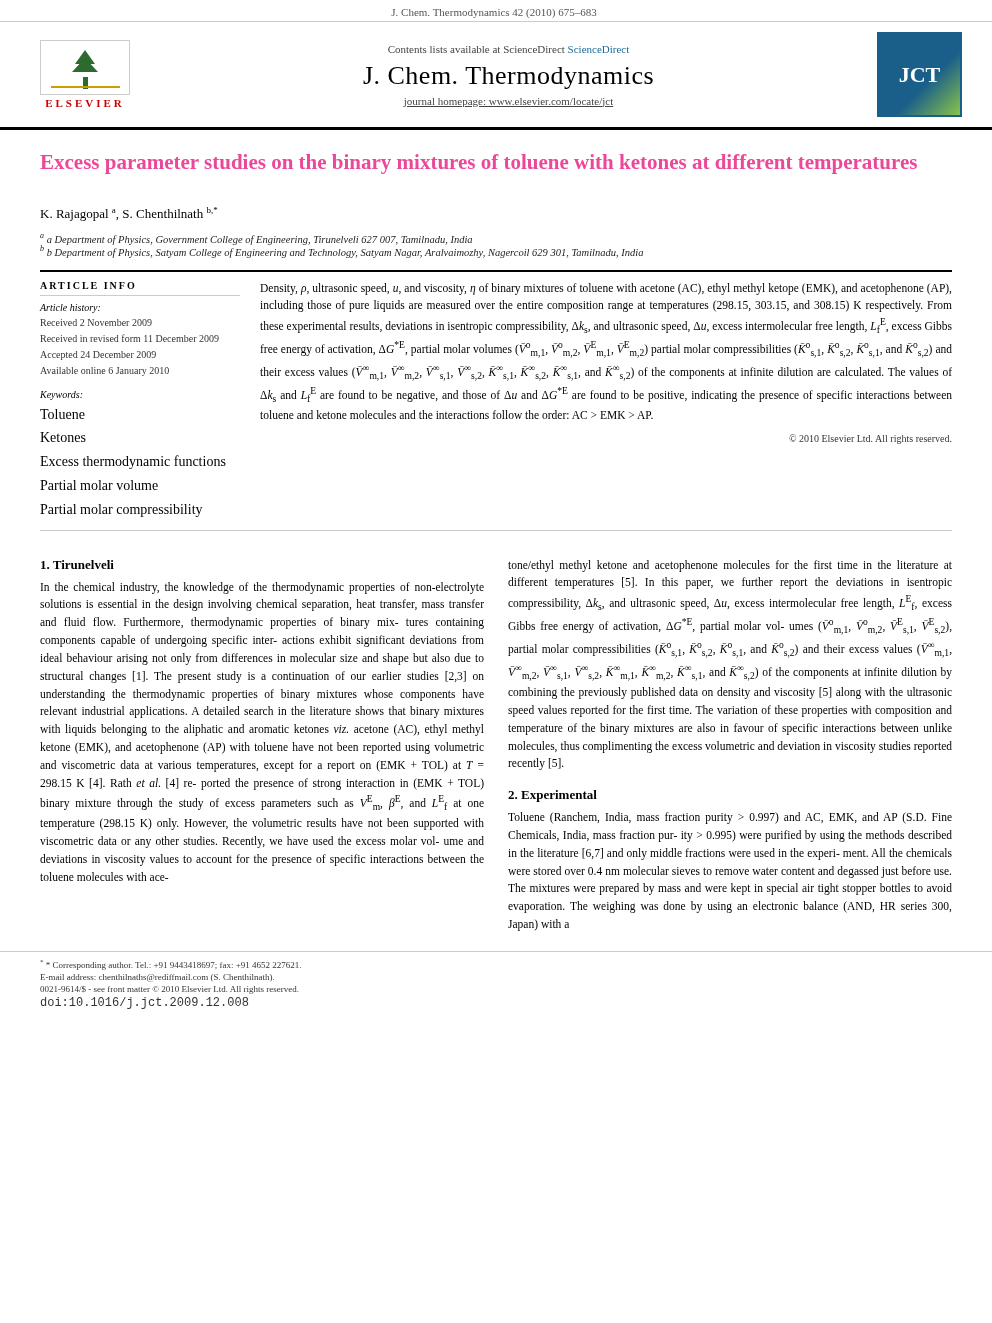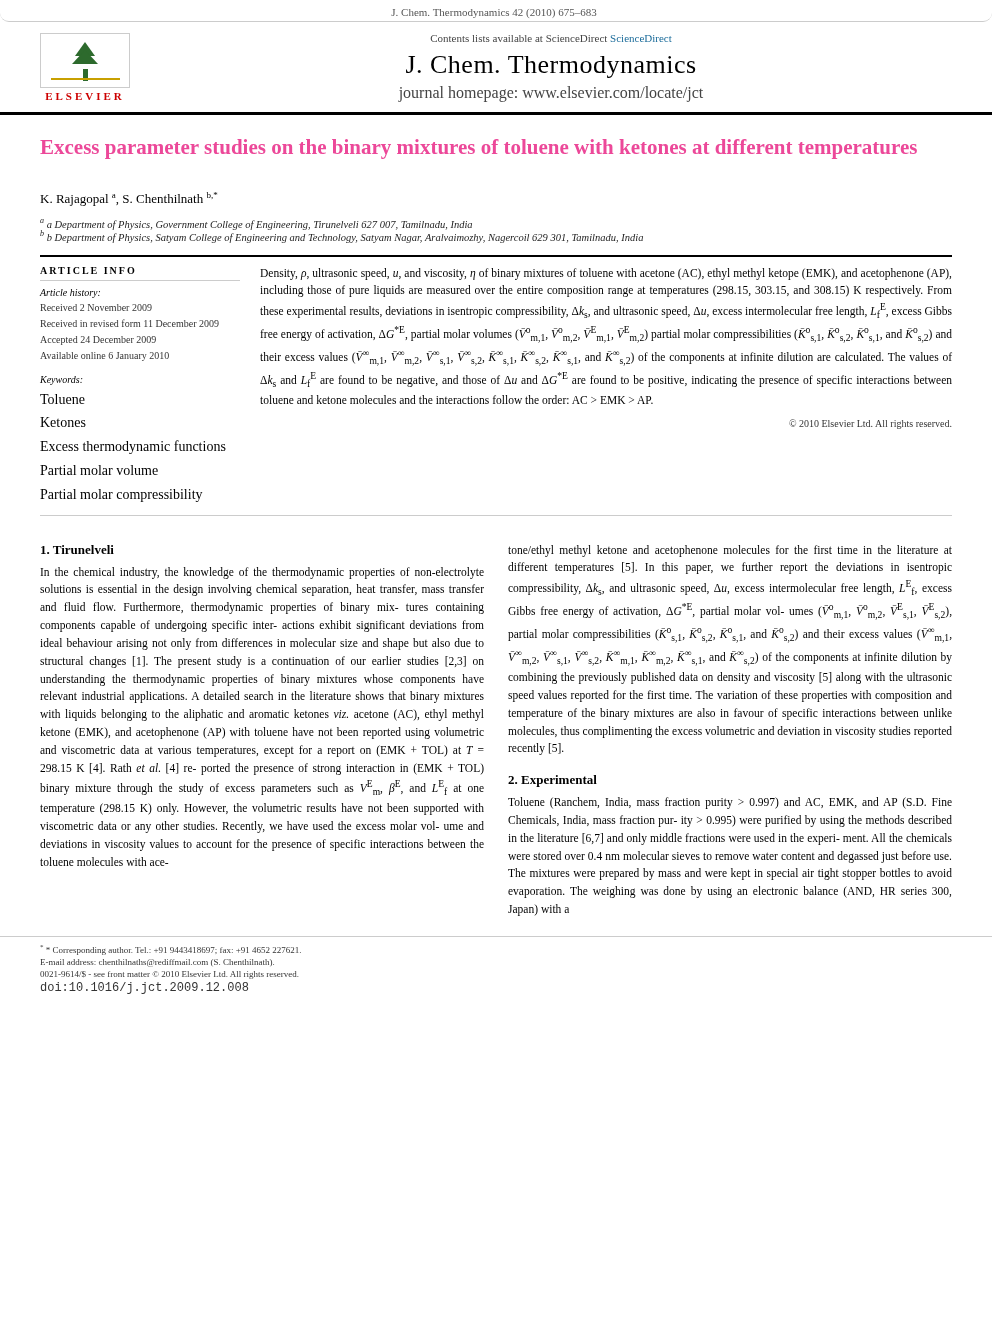--- a/index.html
+++ b/index.html
@@ -12,21 +12,20 @@
       min-height: 1323px;
     }
 
     
     .top-bar {
       text-align: center;
       font-size: 11px;
       color: #555;
       padding: 6px 4px 3px 0;
       border-bottom: 1px solid #ccc;
-      border-radius: 9px;
     }
 
     
     .journal-header {
       display: flex;
       align-items: center;
       justify-content: space-between;
       padding: 10px 30px;
       border-bottom: 3px solid #000;
     }
@@ -67,22 +66,23 @@
       margin-bottom: 6px;
     }
     .journal-title {
       font-size: 26px;
       font-weight: normal;
       color: #000;
       letter-spacing: 0.5px;
       margin-bottom: 4px;
     }
     .journal-homepage {
-      font-size: 16px;
+      font-size: 11px;
       color: #444;
+      text-decoration: underline;
     }
     .jct-logo {
       width: 85px;
       height: 85px;
       background: linear-gradient(135deg, #1a5f8a 60%, #8bc34a 100%);
       display: flex;
       align-items: center;
       justify-content: center;
       color: #fff;
       font-size: 22px;
@@ -280,20 +280,23 @@
 
   <div class="journal-center">
     <div class="contents-line">
       <span>Contents lists available at ScienceDirect</span>
       <span style="color:#1a6b9a;"> ScienceDirect</span>
     </div>
     <div class="journal-title">J. Chem. Thermodynamics</div>
     <div class="journal-homepage">journal homepage: www.elsevier.com/locate/jct</div>
   </div>
 
+  <div class="jct-logo">
+    <span>JCT</span>
+  </div>
 </div>
 
 <div class="main-content">
 
   <div class="article-title">Excess parameter studies on the binary mixtures of toluene with ketones at different temperatures</div>
 
   <div class="authors">
     K. Rajagopal <sup>a</sup>, S. Chenthilnath <sup>b,*</sup>
   </div>
 

